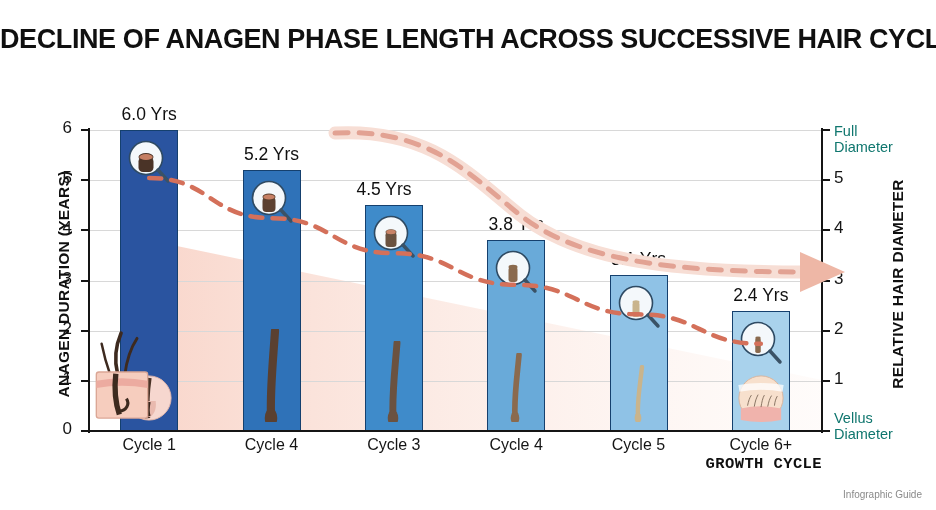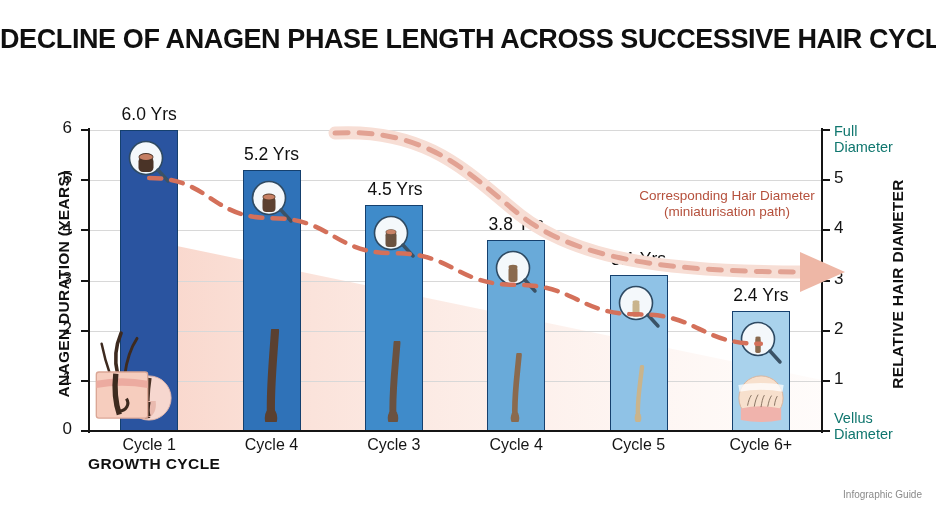--- a/index.html
+++ b/index.html
@@ -27,22 +27,22 @@
     position:absolute;left:-96px;top:275px;width:320px;text-align:center;
     transform:rotate(-90deg);transform-origin:center center;
     font-size:15.5px;font-weight:bold;letter-spacing:0.3px;color:#101010;
   }
   .ylabel-right{
     position:absolute;left:738px;top:275px;width:320px;text-align:center;
     transform:rotate(-90deg);transform-origin:center center;
     font-size:15.5px;font-weight:bold;letter-spacing:0.3px;color:#101010;
   }
   .xlabel{
-    position:absolute;left:88px;top:455px;width:734px;text-align:left;
-    font-size:15.5px;font-weight:bold;letter-spacing:0.4px;color:#101010;
+    position:absolute;left:88px;top:455px;width:734px;text-align:right;
+    font-size:15.5px;font-weight:bold;letter-spacing:0.4px;color:#101010;font-family:Liberation Mono, monospace;
   }
 
   
   #plot{
     position:absolute;left:88px;top:130px;width:734px;height:301px;
   }
   .plotbg{position:absolute;inset:0;background:#ffffff;}
   .wedge{
     position:absolute;left:0;top:0;width:734px;height:301px;
   }
@@ -282,43 +282,39 @@
       <div class="xtick-label" style="left: 89.1667px;">Cycle 1</div>
       <div class="xtick-label" style="left: 211.5px;">Cycle 4</div>
       <div class="xtick-label" style="left: 333.833px;">Cycle 3</div>
       <div class="xtick-label" style="left: 456.167px;">Cycle 4</div>
       <div class="xtick-label" style="left: 578.5px;">Cycle 5</div>
       <div class="xtick-label" style="left: 700.833px;">Cycle 6+</div>
     </div>
   <div id="barlabels">
       <div class="barvalue" style="left: 84.1667px; top: 104px;">6.0 Yrs</div>
       <div class="barvalue" style="left: 206.5px; top: 144.133px;">5.2 Yrs</div>
-      <div class="barvalue" style="left: 330px; top: 179.25px;">4.5 Yrs</div>
+      <div class="barvalue" style="left: 319px; top: 179.25px;">4.5 Yrs</div>
       <div class="barvalue" style="left: 451.167px; top: 214.367px;">3.8 Yrs</div>
       <div class="barvalue" style="left: 573.5px; top: 249.483px;">3.1 Yrs</div>
       <div class="barvalue" style="left: 695.833px; top: 284.6px;">2.4 Yrs</div>
     </div>
 
   <svg class="svglayer" viewBox="0 0 936 510">
     <defs>
       <marker id="arrowhead" markerWidth="9" markerHeight="8" refX="1" refY="4" orient="auto">
         <polygon points="0,0 9,4 0,8" fill="#eeb7a6"></polygon>
       </marker>
     </defs>
 
     <path d="M335,133 C430,128 470,175 520,215 C575,258 660,272 805,272" stroke="#f7ded5" stroke-width="13" fill="none" stroke-linecap="round"></path>
     <path d="M335,133 C430,128 470,175 520,215 C575,258 660,272 805,272" stroke="#e2a293" stroke-width="5" fill="none" stroke-linecap="round" stroke-dasharray="13 11" marker-end="url(#arrowhead)"></path>
 
     <path id="trendpath" stroke="#d4705a" stroke-width="4.5" fill="none" stroke-linecap="round" stroke-dasharray="12 10" d="M149.16666666666666,178 C210.33333333333331,178 210.33333333333331,218.13333333333333 271.5,218.13333333333333 C332.66666666666663,218.13333333333333 332.66666666666663,253.25 393.8333333333333,253.25 C455,253.25 455,284.868 516.1666666666666,284.868 C577.3333333333333,284.868 577.3333333333333,314.36600000000004 638.5,314.36600000000004 C699.6666666666666,314.36600000000004 699.6666666666666,343.86400000000003 760.8333333333333,343.86400000000003"></path>
   </svg>
 
-  <div class="annot">
-    <span>Corresponding Hair Diameter</span><br>
-    <span>(miniaturisation path)</span>
-  </div>
 
   <div class="credit">Infographic Guide</div>
 <div style="position: absolute; left: 91px; top: 328.158px;">
   <svg width="62" height="96" viewBox="0 0 70 105">
     <g stroke="#3d2a1f" fill="none" stroke-linecap="round">
       <path d="M30,50 C26,34 28,18 34,4" stroke-width="4"></path>
       <path d="M38,52 C40,36 44,22 52,10" stroke-width="3.2"></path>
       <path d="M22,52 C17,38 14,26 12,16" stroke-width="2.8"></path>
     </g>
     <rect x="6" y="48" width="58" height="52" rx="3" fill="#f6cdbe" stroke="#dba695" stroke-width="1.5"></rect>

